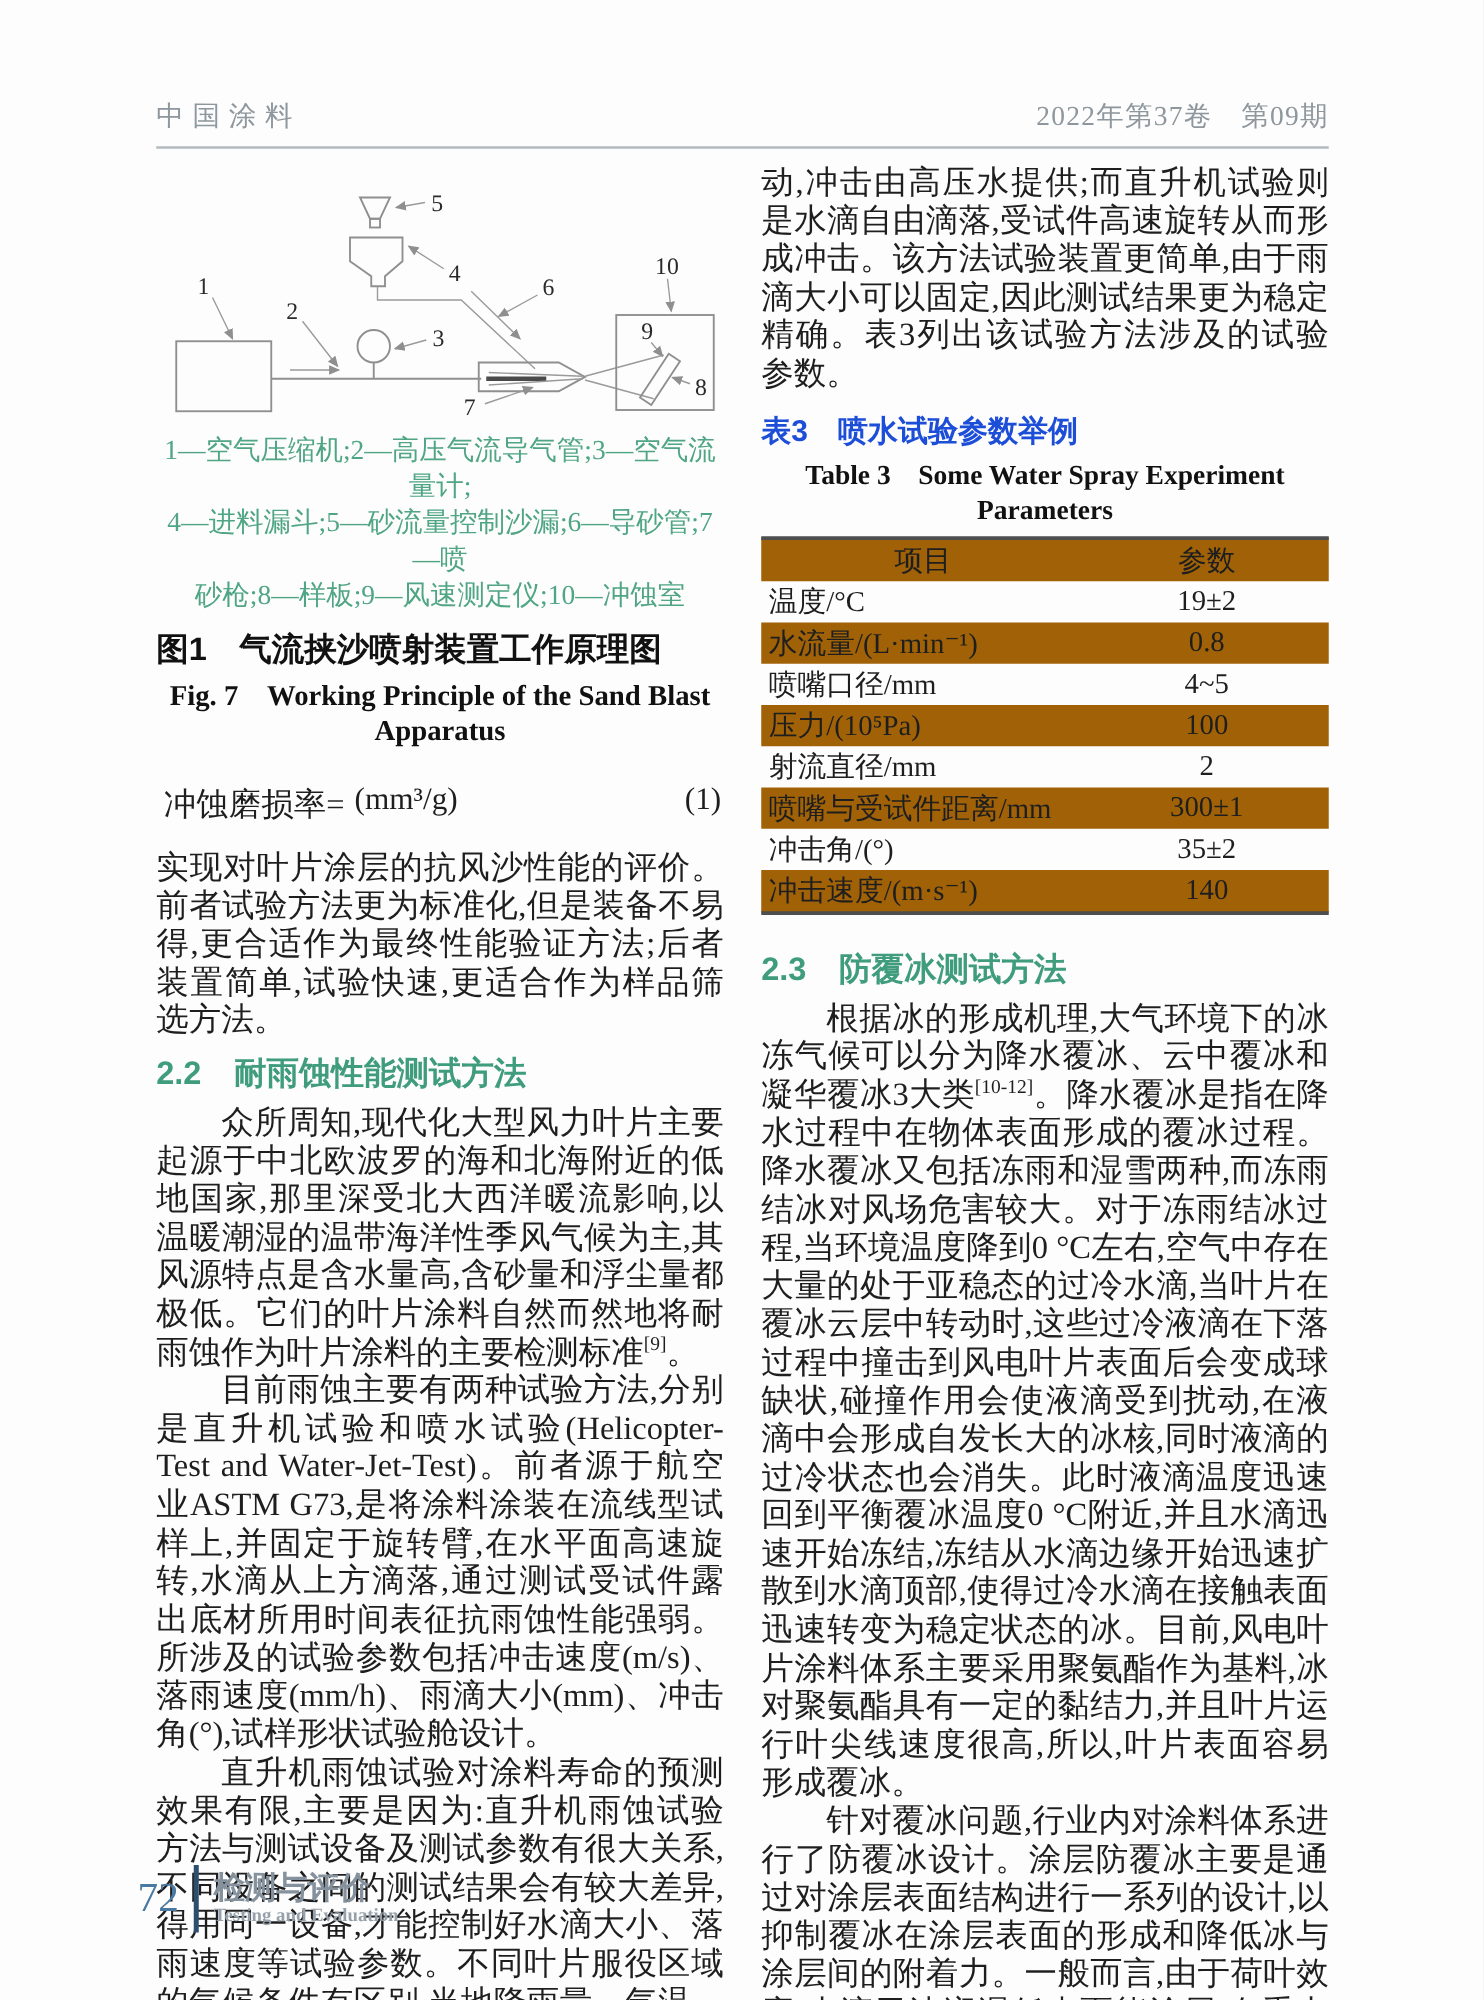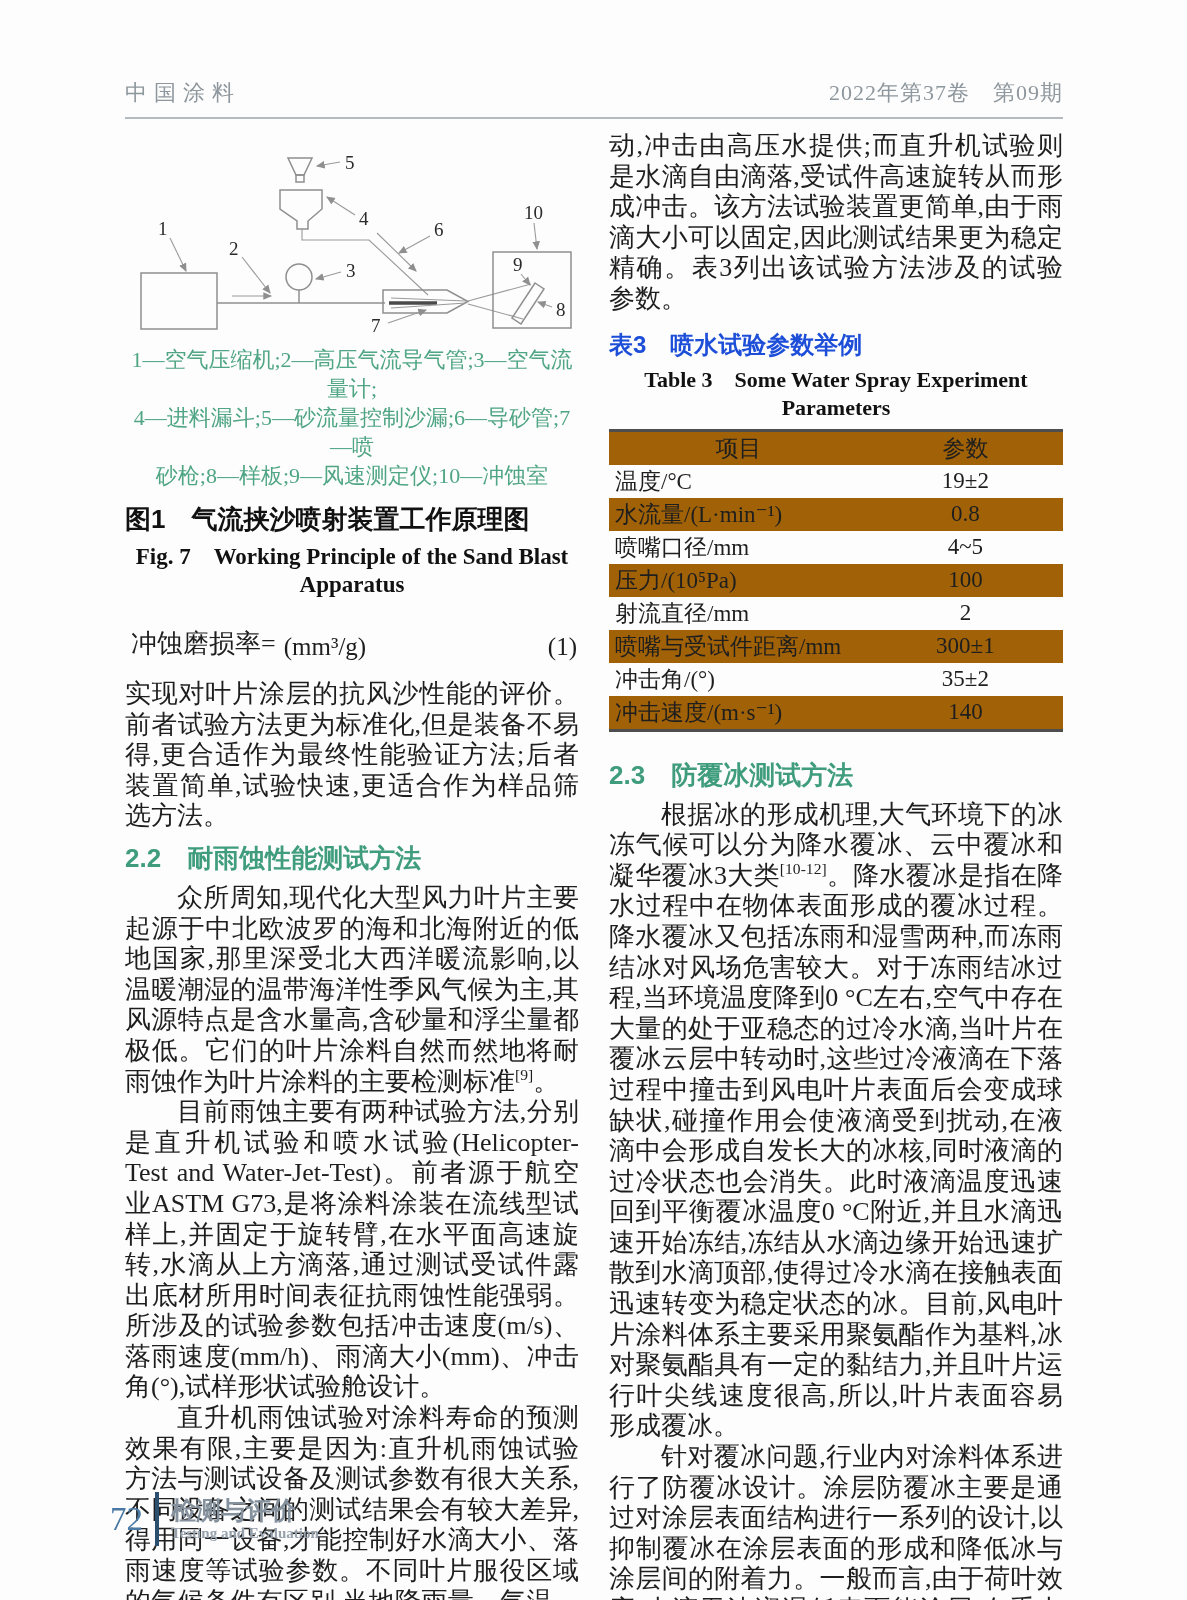--- a/index.html
+++ b/index.html
@@ -25,21 +25,21 @@
   .sup { vertical-align:super; font-size:0.6em; line-height:0; }
 
   
   .figure-svg { display:block; margin:2px auto 0; }
   .fig-caption { margin-top:8px; text-align:center; color:#4fa584; font-size:22px; line-height:29px; }
   .fig-title-zh { margin-top:12px; text-align:left; font-family:"Liberation Sans","DejaVu Sans",sans-serif;
     font-weight:bold; font-size:26px; color:#111; }
   .fig-title-en { margin-top:4px; text-align:center; font-weight:bold; font-size:23px; color:#111; }
 
   
-  .equation { display:flex; align-items:flex-end; margin:28px 2px 18px 6px; font-size:26px; }
+  .equation { display:flex; align-items:flex-start; margin:28px 2px 18px 6px; font-size:26px; }
   .frac { display:inline-flex; flex-direction:column; text-align:center; margin-left:6px; }
   .frac .fnum { padding:0 12px 7px; }
   .frac .fden { border-top:2px solid #1e1e1e; padding:7px 12px 0; }
   .eq-unit { margin-left:8px; font-size:25px; }
   .eq-number { margin-left:auto; font-size:25px; }
 
   
   .sec-heading { font-family:"Liberation Sans","DejaVu Sans",sans-serif; font-weight:bold;
     font-size:26px; color:#3f9c7c; margin:9px 0 7px; }
   .sec-heading .sec-num { margin-right:26px; }

